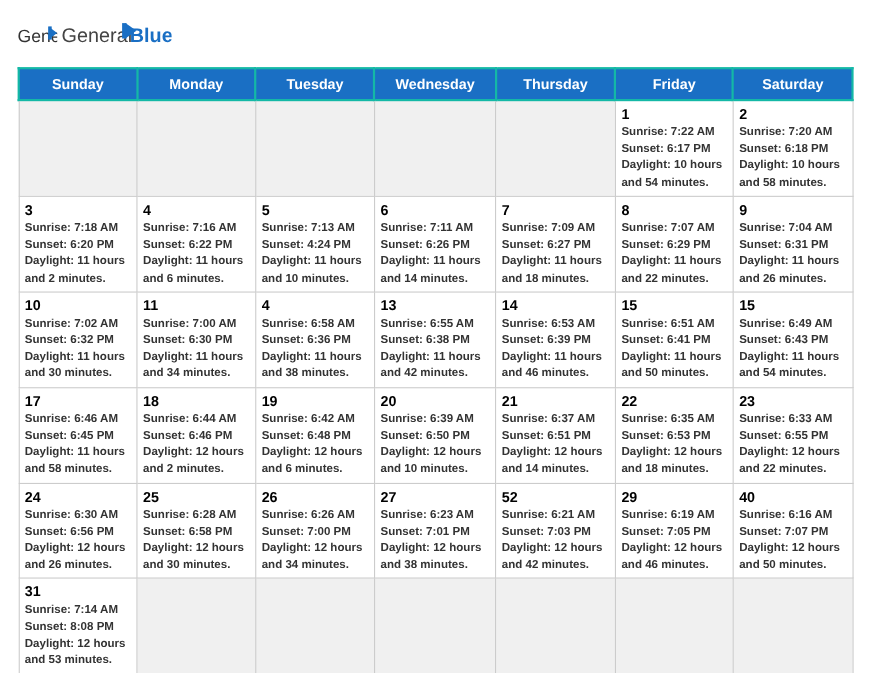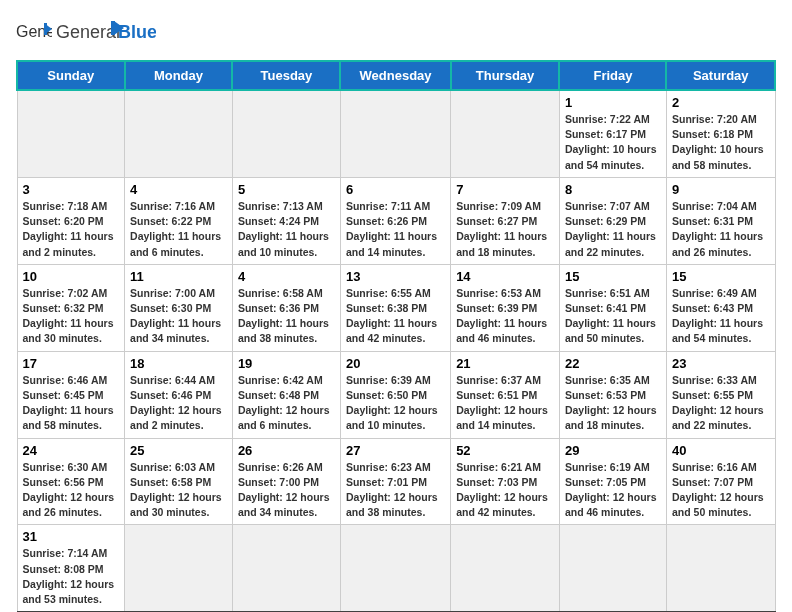--- a/index.html
+++ b/index.html
@@ -270,21 +270,21 @@
       </tr>
       <tr>
         <td>
           <span class="day-num">24</span>
           <div class="day-info">Sunrise: 6:30 AM
 Sunset: 6:56 PM
 Daylight: 12 hours and 26 minutes.</div>
         </td>
         <td>
           <span class="day-num">25</span>
-          <div class="day-info">Sunrise: 6:03 AM
+          <div class="day-info">Sunrise: 6:28 AM
 Sunset: 6:58 PM
 Daylight: 12 hours and 30 minutes.</div>
         </td>
         <td>
           <span class="day-num">26</span>
           <div class="day-info">Sunrise: 6:26 AM
 Sunset: 7:00 PM
 Daylight: 12 hours and 34 minutes.</div>
         </td>
         <td>

